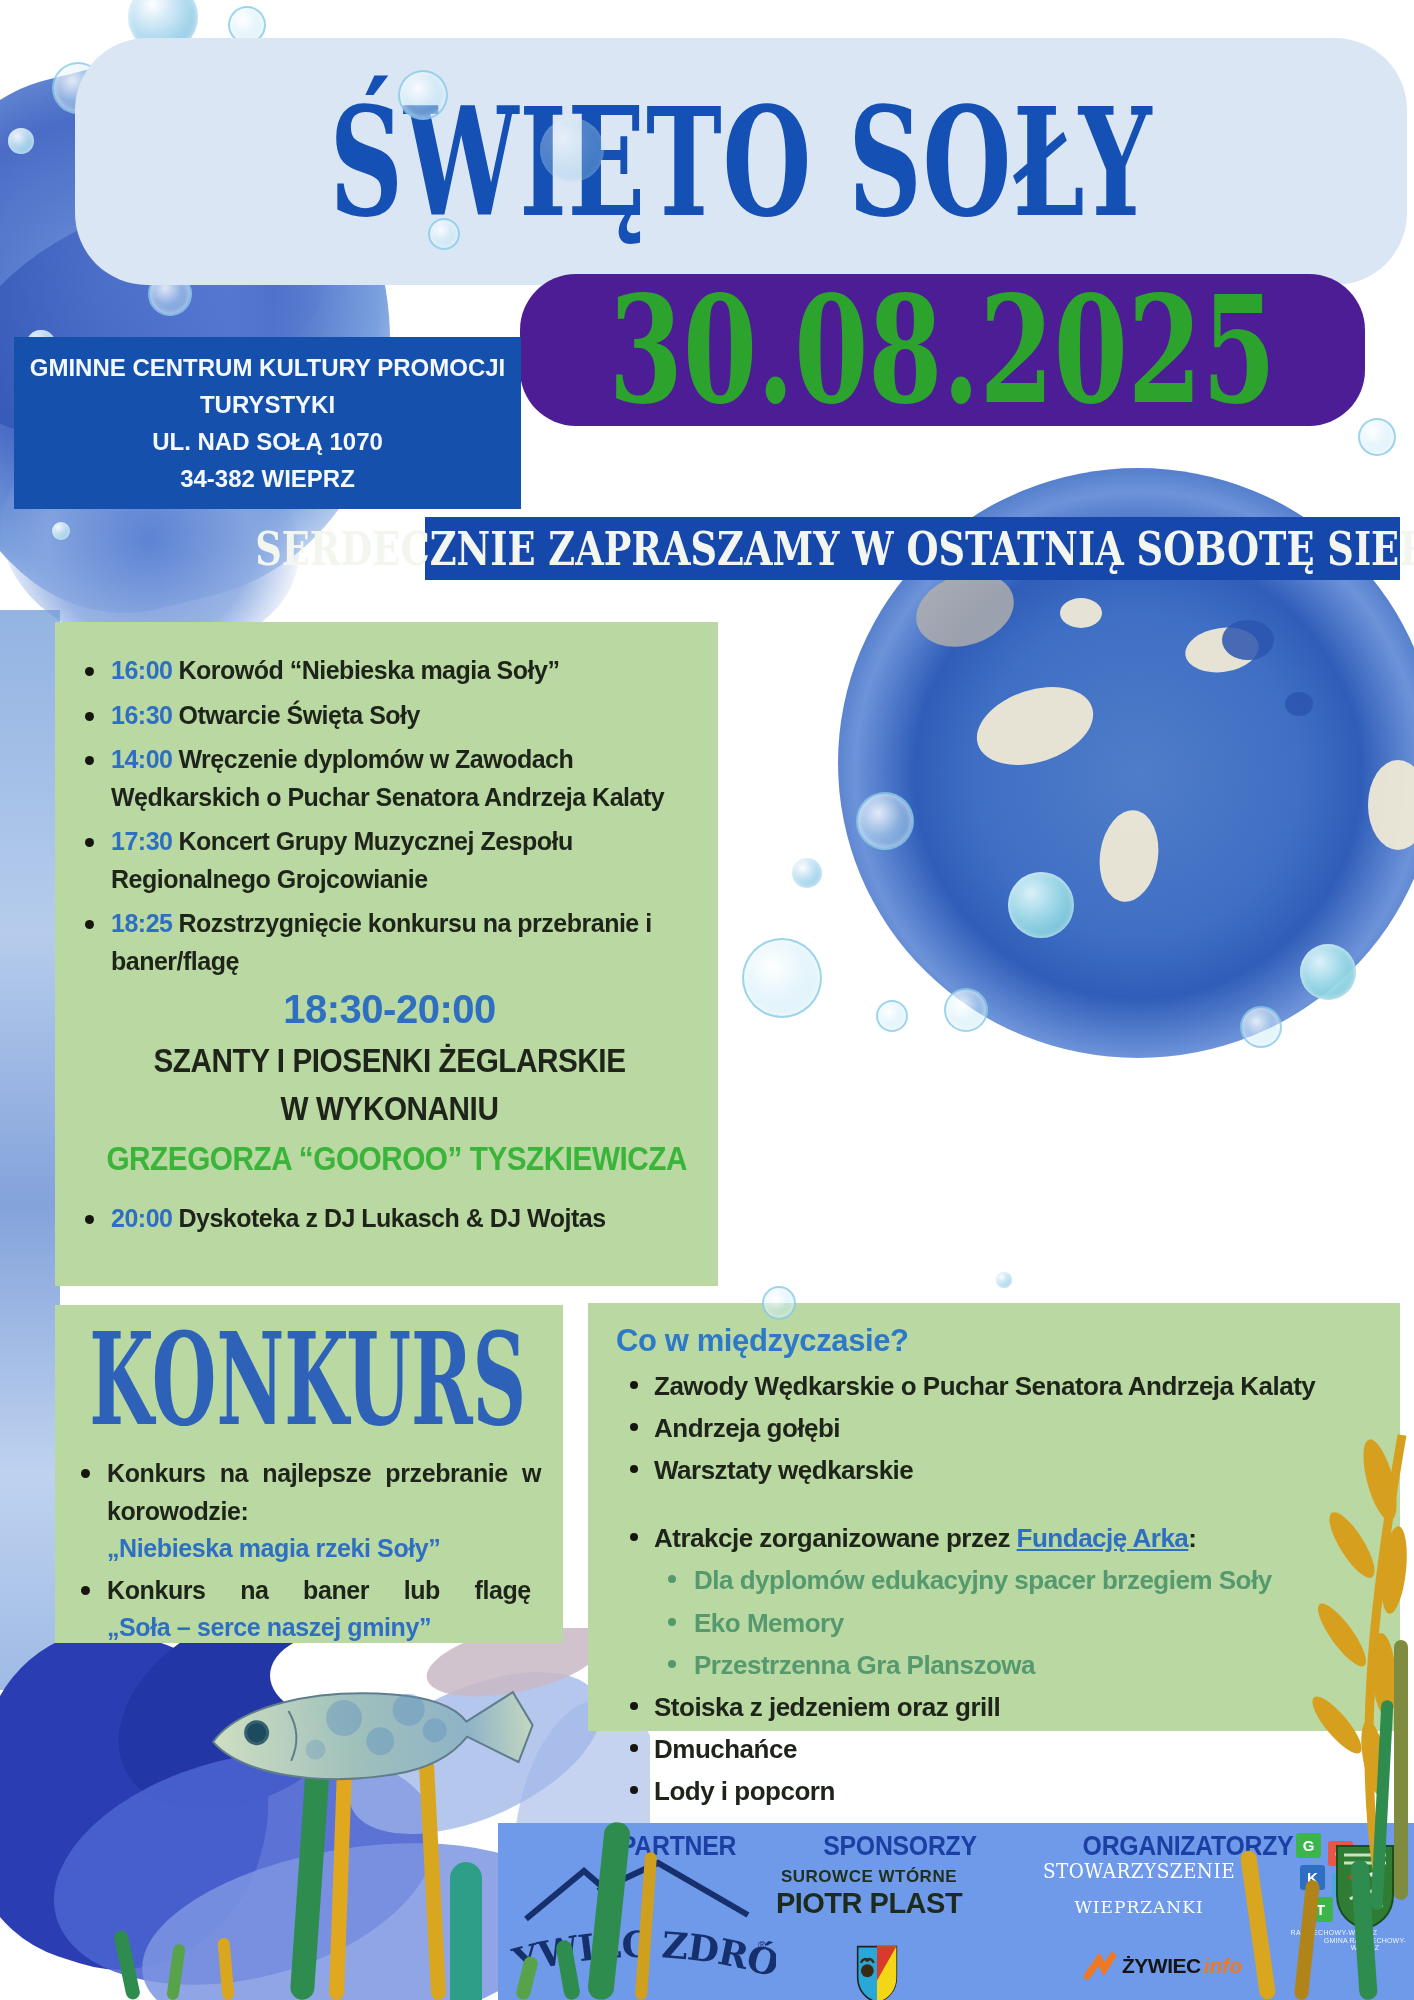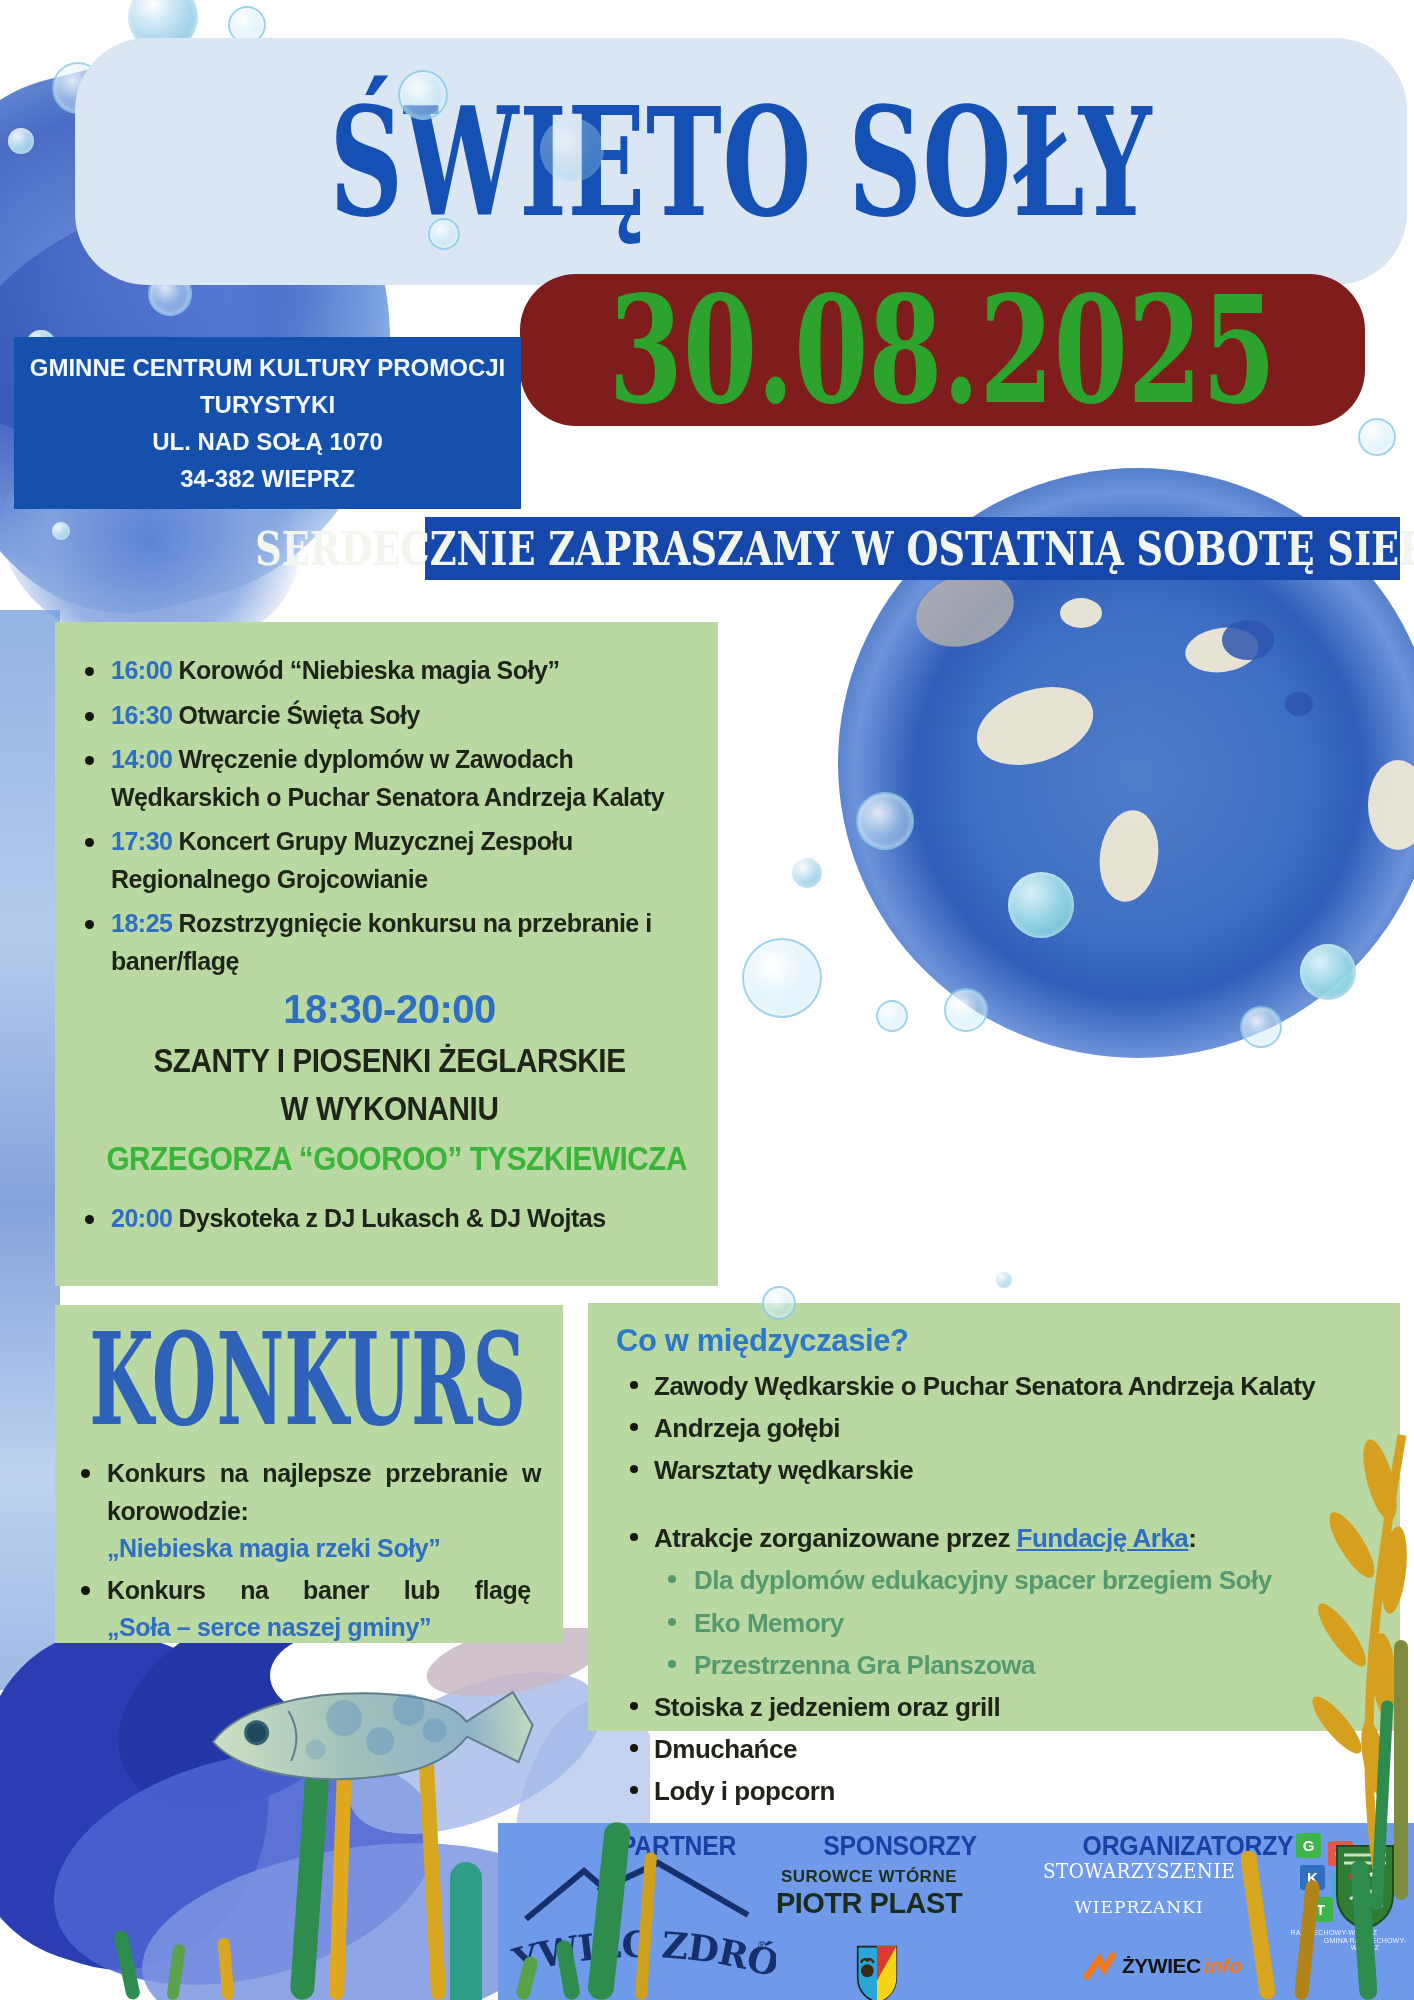--- a/index.html
+++ b/index.html
@@ -31,21 +31,21 @@
   .bl-paint{left:-30px;top:1628px;width:680px;height:372px;overflow:hidden;}
   .stroke{position:absolute;border-radius:50%;}
   .reed{position:absolute;border-radius:12px;}
   .plantR{z-index:6;}
 
   
   .title-banner{left:75px;top:38px;width:1332px;height:247px;background:#dbe6f5;border-radius:72px;
     display:flex;align-items:center;justify-content:center;z-index:2;}
   .title-banner .big{font-family:"DejaVu Serif","Liberation Serif",serif;font-weight:bold;font-size:150px;
     color:#1550b4;white-space:nowrap;transform:scaleX(.68);letter-spacing:1px;}
-  .date-banner{left:520px;top:274px;width:845px;height:152px;background:#7f1d1d;border-radius:56px;
+  .date-banner{left:520px;top:274px;width:845px;height:152px;background:#4c1d95;border-radius:56px;
     display:flex;align-items:center;justify-content:center;z-index:3;}
   .date-banner .big{font-family:"DejaVu Serif","Liberation Serif",serif;font-weight:bold;font-size:148px;
     color:#2ca32c;white-space:nowrap;transform:scaleX(.72);}
   .address-box{left:14px;top:331px;width:507px;height:172px;background:#1450ac;z-index:4;
     display:flex;align-items:center;justify-content:center;text-align:center;margin-top:6px;}
   .address-box .ln{color:#f4f8ff;font-weight:bold;font-size:24px;line-height:1.55;display:block;}
   .invite-banner{left:425px;top:517px;width:975px;height:63px;background:#1647ab;z-index:4;
     display:flex;align-items:center;justify-content:center;}
   .invite-banner span{font-family:"DejaVu Serif","Liberation Serif",serif;font-weight:bold;color:#f2f6ef;
     font-size:46px;white-space:nowrap;transform:scaleX(.8);}

